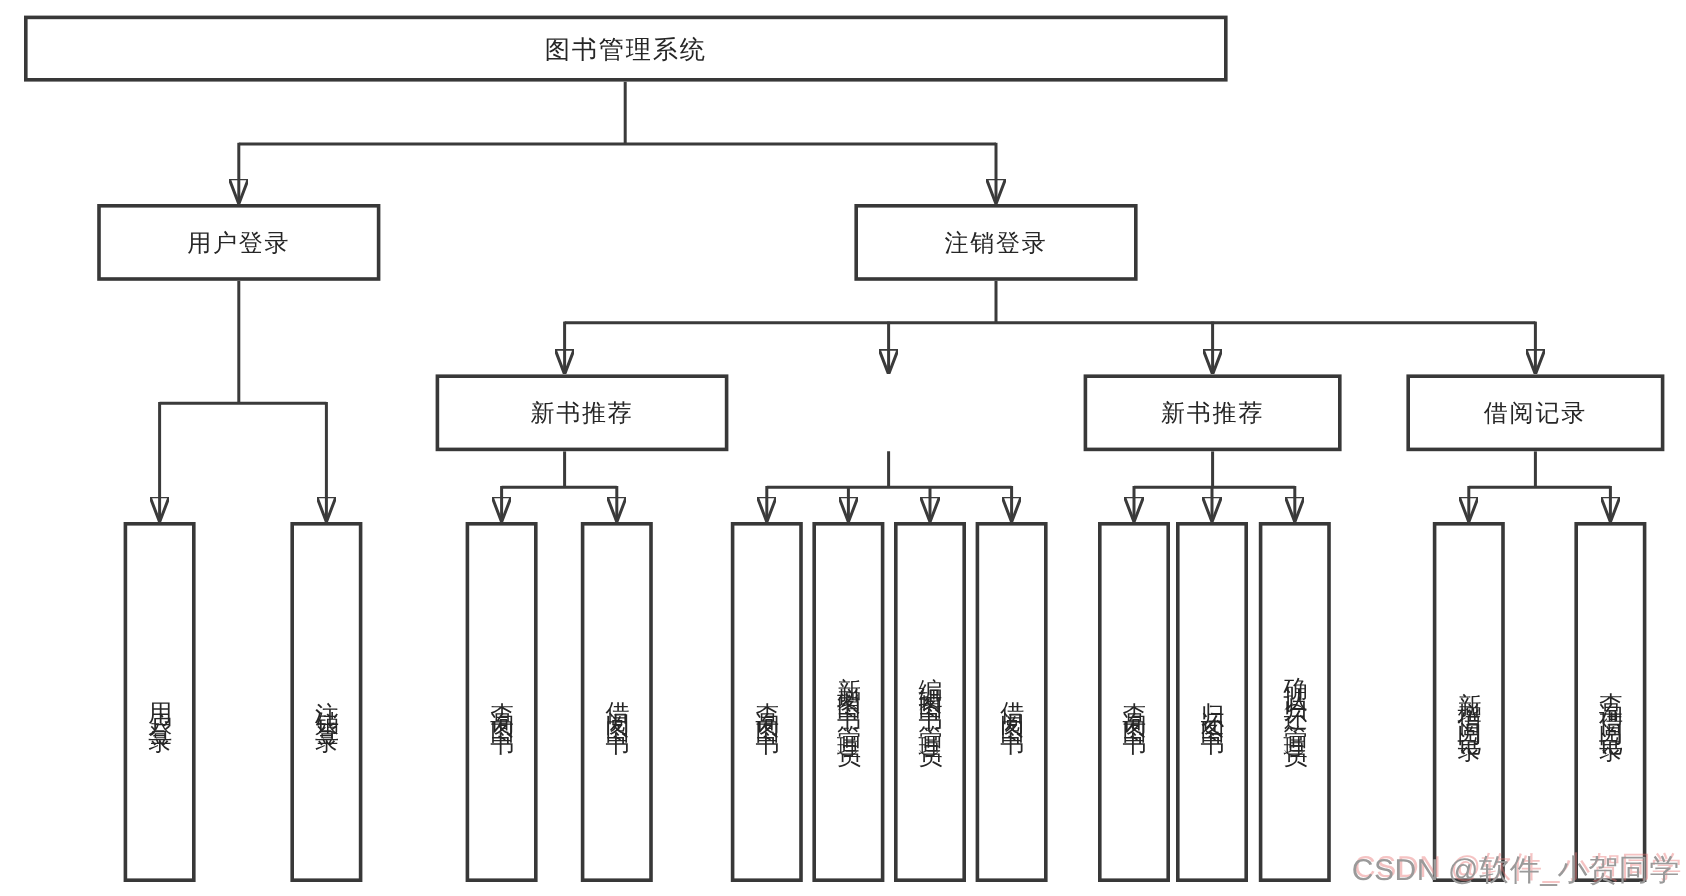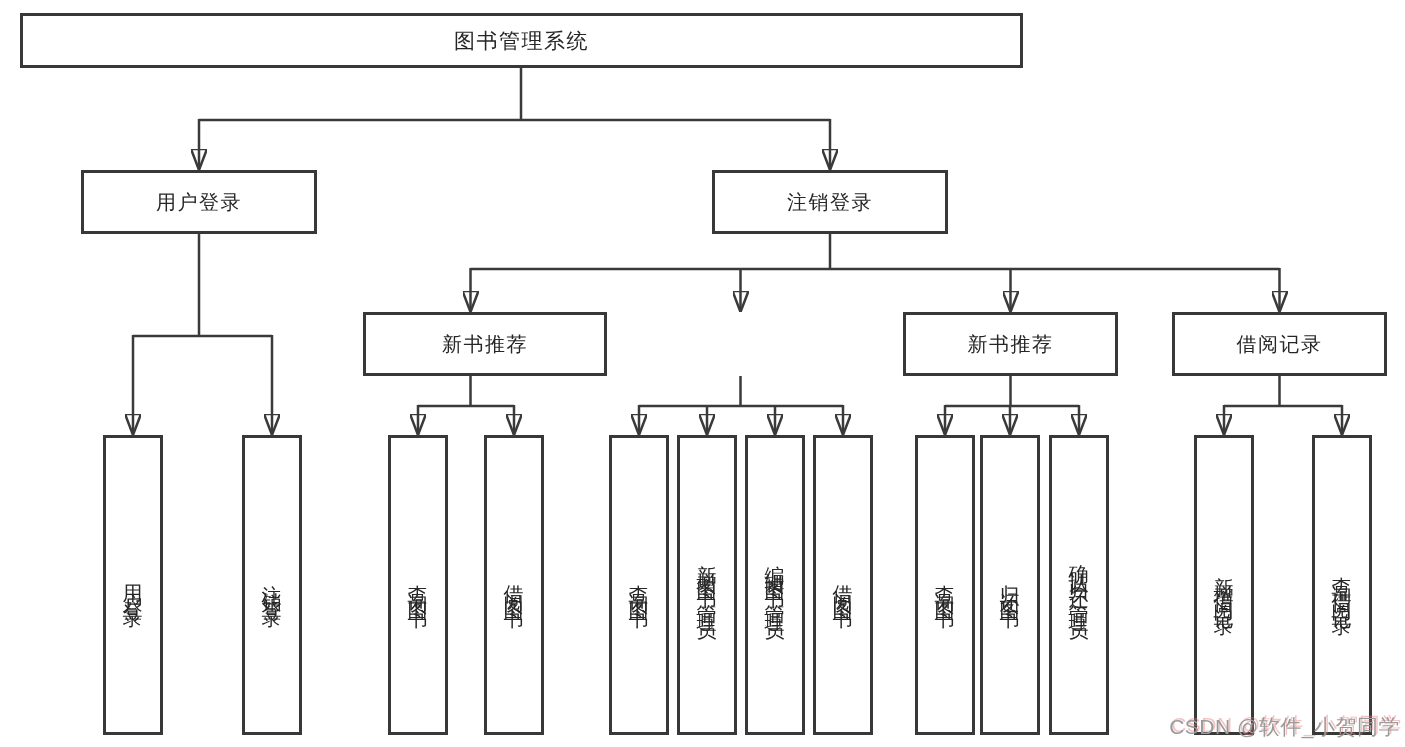--- a/index.html
+++ b/index.html
@@ -46,21 +46,21 @@
     writing-mode: vertical-rl;
     text-orientation: mixed;
     font-size: 20px;
     line-height: 1;
     letter-spacing: 8px;
   }
   .watermark {
     position: absolute;
     right: 5px;
     bottom: 6px;
-    font-size: 21px;
+    font-size: 25px;
     color: #9a9a9a;
     letter-spacing: 0.5px;
     text-shadow: 2px -2px 0 rgba(233, 122, 122, 0.45);
     white-space: nowrap;
   }
 </style>
 </head>
 <body>
 
 <div class="stage">

